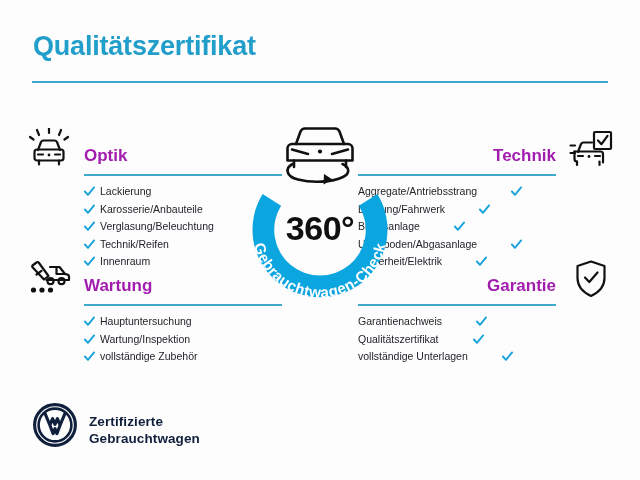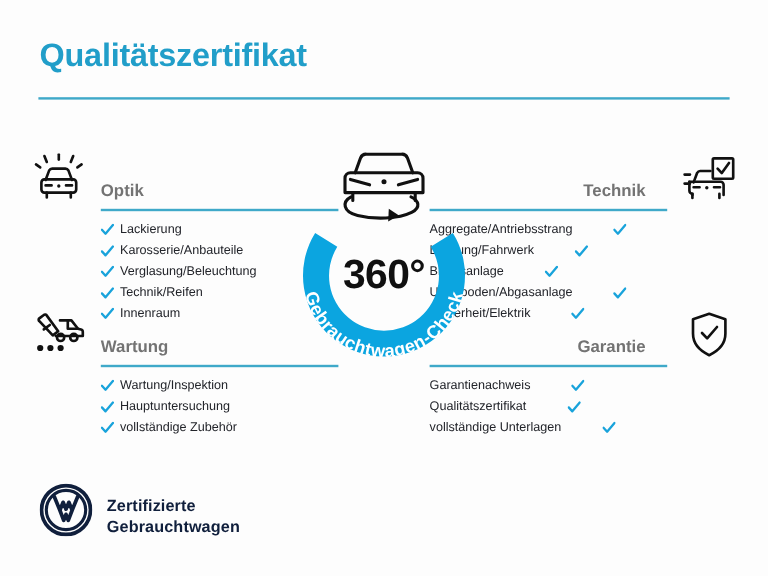--- a/index.html
+++ b/index.html
@@ -62,27 +62,27 @@
     top: 0;
     width: 46px;
     height: 42px;
   }
   .quad-tl .quad-icon, .quad-bl .quad-icon { left: 4px; }
   .quad-tr .quad-icon, .quad-br .quad-icon { right: 4px; }
 
   .sec-title {
     position: absolute;
     bottom: 8px;
-    font-size: 14px;
+    font-size: 17px;
     font-weight: bold;
-    color: #737373;
+    color: #a21caf;
     white-space: nowrap;
   }
   .quad-tl .sec-title, .quad-bl .sec-title { left: 62px; }
-  .quad-tr .sec-title, .quad-br .sec-title { right: 80px; }
+  .quad-tr .sec-title, .quad-br .sec-title { right: 62px; }
 
   .sec-rule {
     position: absolute;
     top: 46px;
     height: 2px;
     background: #3fa9c9;
     width: 198px;
   }
   .quad-tl .sec-rule, .quad-bl .sec-rule { left: 62px; }
   .quad-tr .sec-rule, .quad-br .sec-rule { right: 62px; }
@@ -238,29 +238,29 @@
       <div class="sec-title">Wartung</div>
     </div>
     <div class="sec-rule"></div>
     <ul class="items">
       <li>
         <span class="check">
             <svg viewBox="0 0 12 12" width="11" height="11">
               <path d="M1 6 L4.3 9.6 L11 1.6" fill="none" stroke="#19a3db" stroke-width="2.1" stroke-linecap="round" stroke-linejoin="round"></path>
             </svg>
           </span>
+        <span>Hauptuntersuchung</span>
+      </li>
+      <li>
+        <span class="check">
+            <svg viewBox="0 0 12 12" width="11" height="11">
+              <path d="M1 6 L4.3 9.6 L11 1.6" fill="none" stroke="#19a3db" stroke-width="2.1" stroke-linecap="round" stroke-linejoin="round"></path>
+            </svg>
+          </span>
         <span>Wartung/Inspektion</span>
-      </li>
-      <li>
-        <span class="check">
-            <svg viewBox="0 0 12 12" width="11" height="11">
-              <path d="M1 6 L4.3 9.6 L11 1.6" fill="none" stroke="#19a3db" stroke-width="2.1" stroke-linecap="round" stroke-linejoin="round"></path>
-            </svg>
-          </span>
-        <span>Hauptuntersuchung</span>
       </li>
       <li>
         <span class="check">
             <svg viewBox="0 0 12 12" width="11" height="11">
               <path d="M1 6 L4.3 9.6 L11 1.6" fill="none" stroke="#19a3db" stroke-width="2.1" stroke-linecap="round" stroke-linejoin="round"></path>
             </svg>
           </span>
         <span>vollständige Zubehör</span>
       </li>
     </ul>

